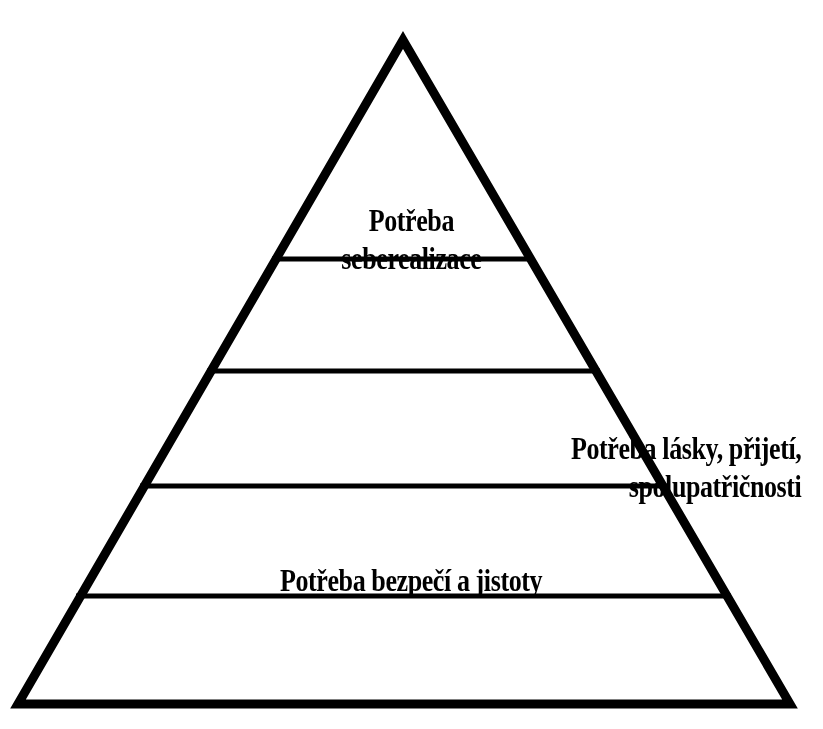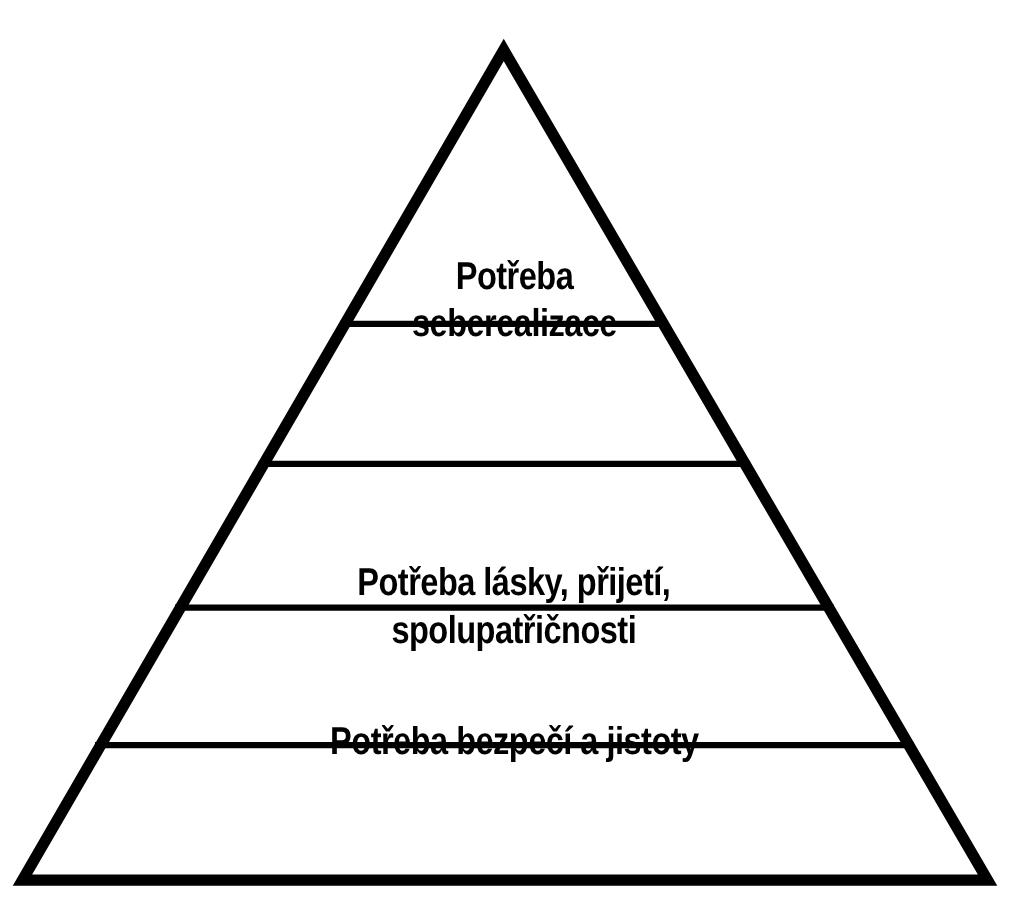--- a/index.html
+++ b/index.html
@@ -6,21 +6,21 @@
     margin: 0;
     padding: 0;
     background: #ffffff;
   }
   .canvas {
     position: relative;
     width: 823px;
     height: 729px;
     background: #ffffff;
     overflow: hidden;
-    font-family: Liberation Sans, sans-serif;
+    font-family: Liberation Serif, serif;
   }
   .pyramid-svg {
     position: absolute;
     left: 0;
     top: 0;
   }
   .tier-label {
     position: absolute;
     left: 0;
     right: 0;
@@ -38,22 +38,22 @@
   .tier-1, .tier-2, .tier-3 {
     font-size: 31px;
     line-height: 38px;
   }
   .tier-4, .tier-5 {
     font-size: 31px;
     line-height: 38px;
   }
   .tier-1 { top: 164px; }
   .tier-2 { top: 276px; }
-  .tier-3 { top: 409px; }
-  .tier-4 { top: 536px; }
+  .tier-3 { top: 392px; text-align: right; }
+  .tier-4 { top: 524px; }
   .tier-5 { top: 630px; }
 </style>
 </head>
 <body>
 
 <div class="canvas">
 
   <svg class="pyramid-svg" width="823" height="729" viewBox="0 0 823 729">
 
     <polygon points="403,40 790,704 18,704" fill="#ffffff" stroke="#000000" stroke-width="9" stroke-linejoin="miter"></polygon>

